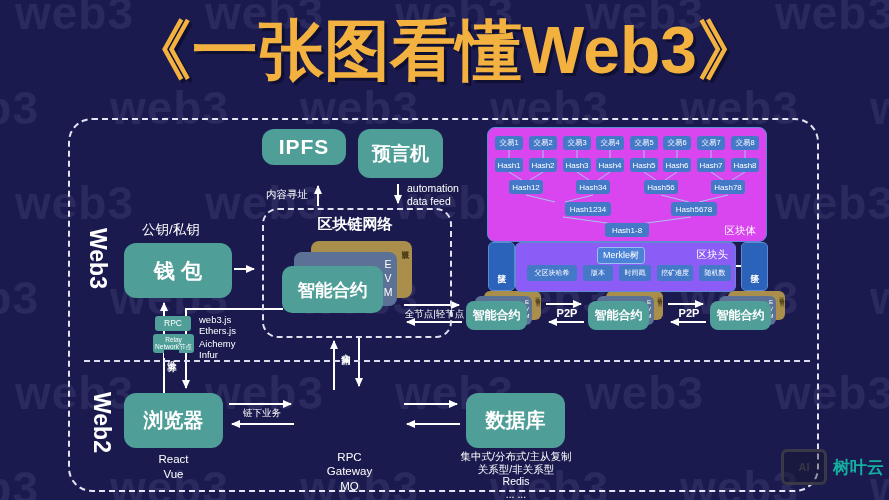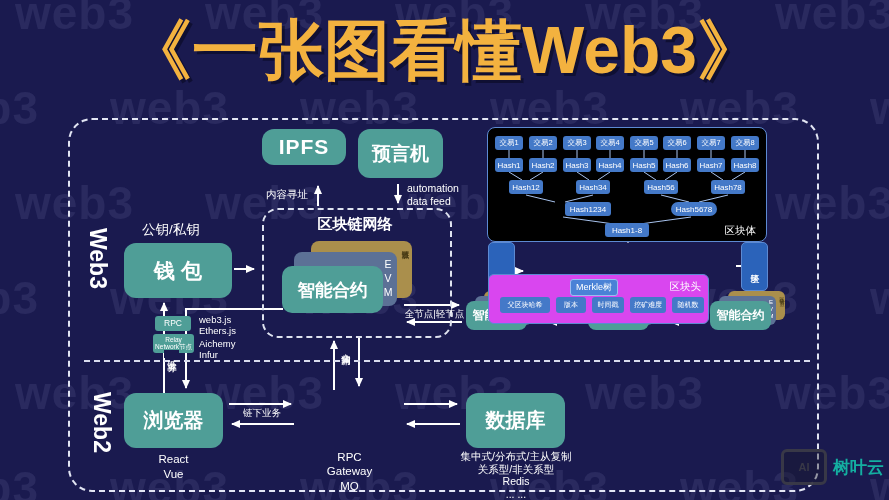--- a/index.html
+++ b/index.html
@@ -20,21 +20,21 @@
   .outer-frame{position:absolute;left:68px;top:118px;width:747px;height:370px;
     border:2px dashed #e2e5f3;border-radius:24px;}
   .divider{position:absolute;left:84px;top:360px;width:726px;height:0;border-top:2px dashed #d9dcef;}
   .net-frame{position:absolute;left:262px;top:208px;width:186px;height:126px;
     border:2px dashed #dfe3f0;border-radius:16px;}
   
   .teal{background:#4f9e97;border-radius:12px;display:flex;align-items:center;justify-content:center;
     font-weight:bold;color:#fff;}
   .slate{background:#5c7196;border-radius:8px;}
   .gold{background:#aa8f4c;border-radius:8px;}
-  .bluebox{background:#000000;border:1px solid #5d8ad2;border-radius:8px;}
+  .bluebox{background:#d946ef;border:1px solid #5d8ad2;border-radius:8px;}
   .chip{position:absolute;background:#4479c8;border-radius:3px;color:#fff;
     display:flex;align-items:center;justify-content:center;height:14px;font-size:8px;white-space:nowrap;}
   .hchip{position:absolute;background:#4479c8;border-radius:3px;color:#fff;
     display:flex;align-items:center;justify-content:center;height:16px;font-size:7px;white-space:nowrap;}
   .vtext{writing-mode:vertical-rl;text-orientation:upright;letter-spacing:1px;}
   .vlatin{writing-mode:vertical-rl;}
   .lbl{color:#fff;white-space:nowrap;}
   .small-teal{background:#4f9e97;border-radius:3px;color:#fff;display:flex;flex-direction:column;
     align-items:center;justify-content:center;line-height:1.05;}
   .zone-label{font-size:23px;font-weight:bold;color:#fff;}
@@ -256,29 +256,29 @@
     <span class="chip" style="left:108px;top:30px;width:28px;">Hash4</span>
     <span class="chip" style="left:142px;top:30px;width:28px;">Hash5</span>
     <span class="chip" style="left:175px;top:30px;width:28px;">Hash6</span>
     <span class="chip" style="left:209px;top:30px;width:28px;">Hash7</span>
     <span class="chip" style="left:243px;top:30px;width:28px;">Hash8</span>
     <span class="chip" style="left:21px;top:52px;width:34px;">Hash12</span>
     <span class="chip" style="left:88px;top:52px;width:34px;">Hash34</span>
     <span class="chip" style="left:156px;top:52px;width:34px;">Hash56</span>
     <span class="chip" style="left:223px;top:52px;width:34px;">Hash78</span>
     <span class="chip" style="left:41px;top:74px;width:46px;margin-left:36px;">Hash1234</span>
-    <span class="chip" style="left:183px;top:74px;width:46px;border-radius:7px;">Hash5678</span>
+    <span class="chip" style="left:183px;top:74px;width:46px;">Hash5678</span>
     <span class="chip" style="left:117px;top:95px;width:44px;">Hash1-8</span>
     <div class="abs lbl" style="right:10px;top:96px;font-size:10.5px;">区块体</div>
   </div>
 
   <div class="abs bluebox" style="left:488px;top:242px;width:25px;height:47px;border-radius:5px;background:#2b63ba;display:flex;align-items:center;justify-content:center;">
     <span class="vtext" style="font-size:9px;letter-spacing:0;">父区块</span>
   </div>
-  <div class="abs bluebox" style="left:488px;top:242px;width:219px;height:48px;background:#d946ef;border-radius:6px;margin-top:32px;">
+  <div class="abs bluebox" style="left:515px;top:242px;width:219px;height:48px;background:#8b5cf6;border-radius:6px;">
     <span class="hchip" style="left:81px;top:4px;width:46px;height:15px;background:#4a82d6;border:1px solid #9cbdf0;font-size:9px;">Merkle树</span>
     <div class="abs lbl" style="right:7px;top:5px;font-size:10.5px;">区块头</div>
     <span class="hchip" style="left:11px;top:22px;width:50px;">父区块哈希</span>
     <span class="hchip" style="left:67px;top:22px;width:30px;">版本</span>
     <span class="hchip" style="left:103px;top:22px;width:32px;">时间戳</span>
     <span class="hchip" style="left:141px;top:22px;width:36px;">挖矿难度</span>
     <span class="hchip" style="left:183px;top:22px;width:32px;">随机数</span>
   </div>
   <div class="abs bluebox" style="left:741px;top:242px;width:25px;height:47px;border-radius:5px;background:#2b63ba;display:flex;align-items:center;justify-content:center;">
     <span class="vtext" style="font-size:9px;letter-spacing:0;">子区块</span>

